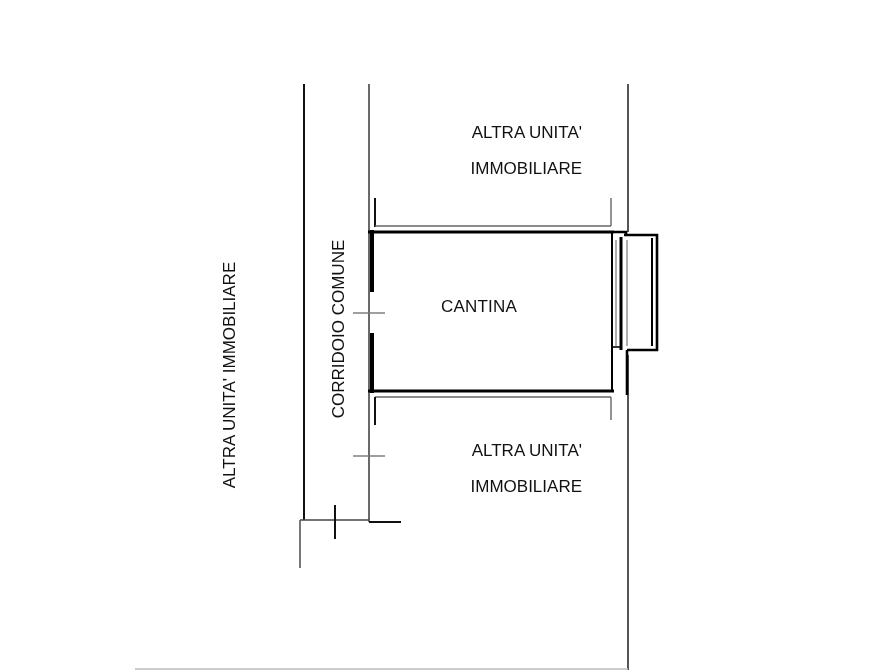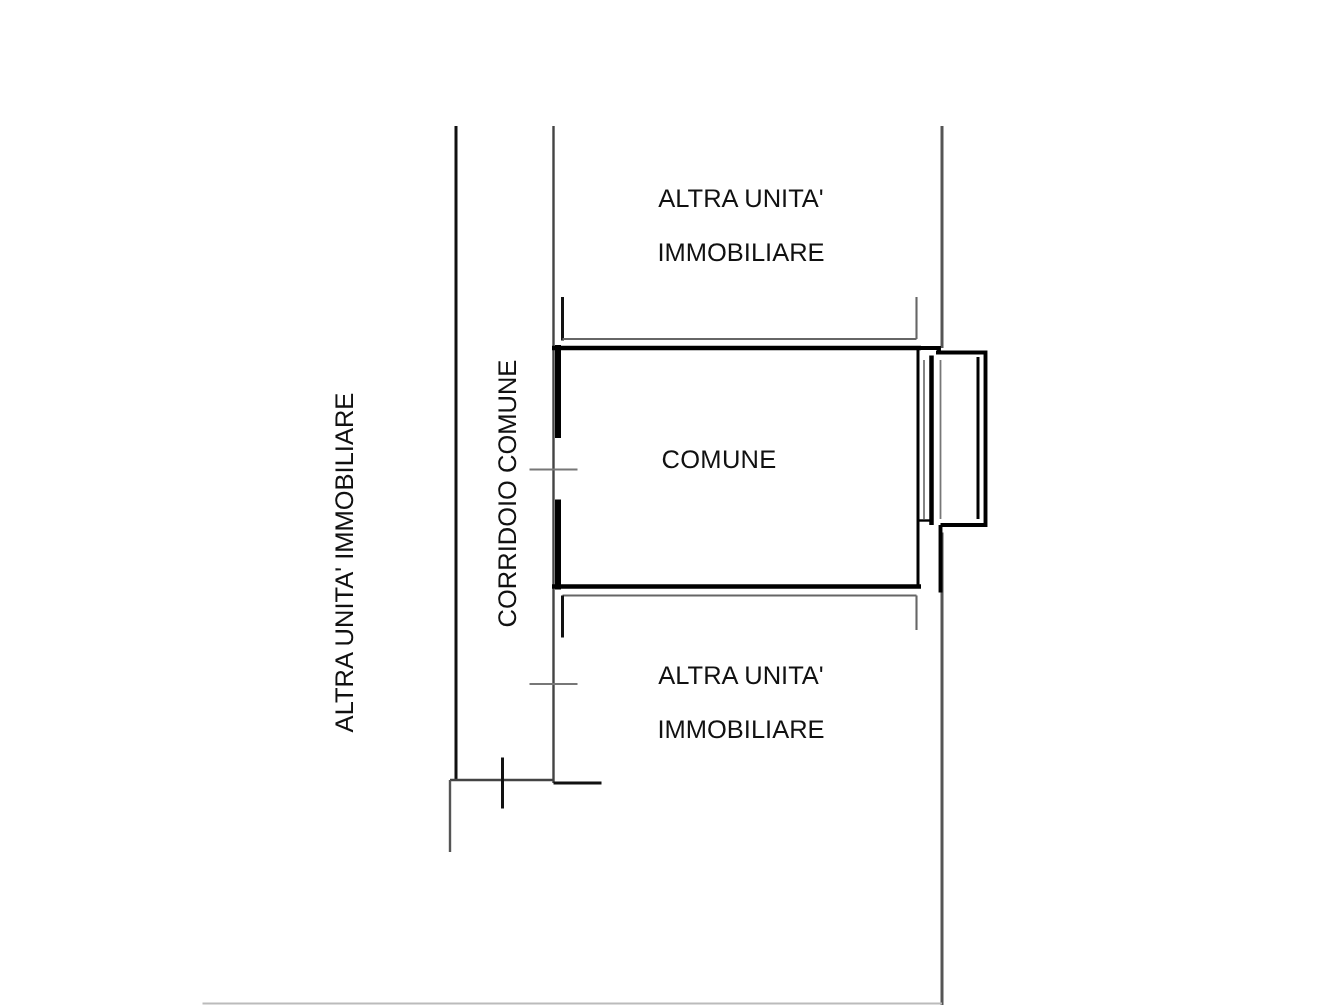--- a/index.html
+++ b/index.html
@@ -24,21 +24,21 @@
     .label {
       position: absolute;
       color: #111111;
       font-size: 17px;
       letter-spacing: 0.2px;
       white-space: nowrap;
       line-height: 1;
     }
     .label-block {
       position: absolute;
-      text-align: center;
+      text-align: right;
       color: #111111;
       font-size: 17px;
       line-height: 36px;
       white-space: nowrap;
     }
     .label-block span { display: block; }
     .vertical {
       position: absolute;
       transform-origin: center center;
       transform: rotate(-90deg);
@@ -103,21 +103,21 @@
     <line x1="612" y1="347" x2="621" y2="347" stroke-width="1.6"></line>
     <line x1="627" y1="350" x2="627" y2="395" stroke-width="2.6"></line>
   </g>
 </svg>
 
 <div class="label-block" style="left:406px; top:115px; width:176px;">
   <span>ALTRA UNITA'</span>
   <span>IMMOBILIARE</span>
 </div>
 
-<div class="label" style="left:441px; top:298px;">COMUNE</div>
+<div class="label" style="left:441px; top:298px;">CANTINA</div>
 
 <div class="label-block" style="left:406px; top:433px; width:176px;">
   <span>ALTRA UNITA'</span>
   <span>IMMOBILIARE</span>
 </div>
 
 <div class="vertical" style="left:240px; top:319px; width:200px; height:20px;">CORRIDOIO COMUNE</div>
 
 <div class="vertical" style="left:96px; top:365px; width:270px; height:20px;">ALTRA UNITA' IMMOBILIARE</div>
 

